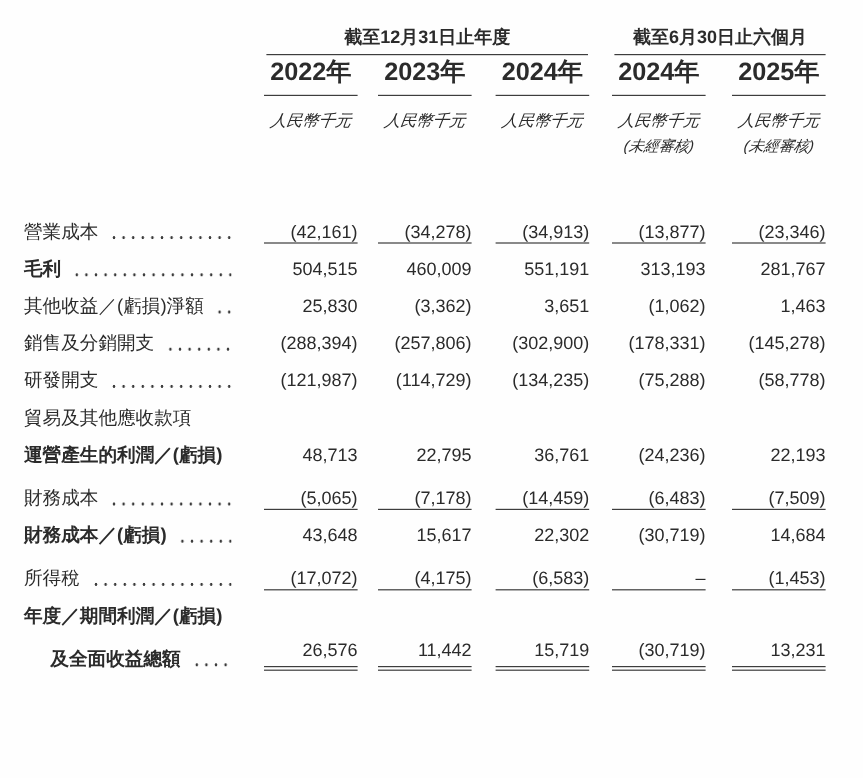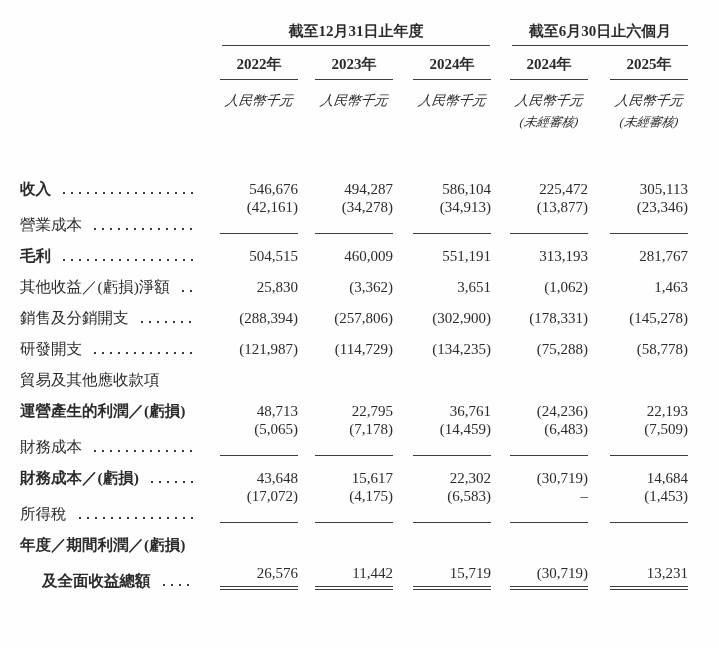--- a/index.html
+++ b/index.html
@@ -4,21 +4,21 @@
 <style>
   html, body { margin: 0; padding: 0; background: #ffffff; }
   .page {
     position: relative;
     width: 719px;
     height: 648px;
     box-sizing: border-box;
     background: #fefefe;
     padding: 14px 0 0 0;
     color: #2b2b2b;
-    font-family: Liberation Serif, serif;
+    font-family: Liberation Sans, sans-serif;
     overflow: hidden;
   }
   table.fin-table {
     border-collapse: collapse;
     table-layout: fixed;
     width: 688px;
   }
   .fin-table th, .fin-table td { padding: 0; font-weight: normal; vertical-align: bottom; }
 
   
@@ -34,21 +34,21 @@
   }
   .grp.g1 { margin-right: 1px; }
 
   tr.yr-row { height: 34px; }
   th.num-h { text-align: right; }
   .yr {
     display: inline-block;
     width: 78px;
     text-align: center;
     font-weight: bold;
-    font-size: 15px;
+    font-size: 21px;
     border-bottom: 1.4px solid #3d3d3d;
     padding-bottom: 5px;
   }
   tr.unit-row { height: 30px; }
   .unit {
     display: inline-block;
     width: 78px;
     text-align: center;
     font-style: italic;
     font-size: 13.5px;
@@ -93,21 +93,21 @@
     background-position: left bottom;
   }
   td.num { text-align: right; }
   .val {
     display: inline-block;
     width: 78px;
     text-align: right;
     font-size: 15px;
     white-space: nowrap;
   }
-  tr.rule-single .val { border-bottom: 1.5px solid #3d3d3d; padding-bottom: 17px; }
+  tr.rule-single .val { border-bottom: 1.5px solid #3d3d3d; padding-bottom: 0; }
   tr.rule-double .val { border-bottom: 4px double #3d3d3d; padding-bottom: 4px; }
 </style>
 </head>
 <body>
 
 <div class="page">
   <table class="fin-table">
     <colgroup>
       <col style="width:201px">
       <col style="width:97px">
@@ -149,33 +149,20 @@
           <th class="num-h"><span class="note"></span></th>
           <th class="num-h"><span class="note">(未經審核)</span></th>
           <th class="num-h"><span class="note">(未經審核)</span></th>
         </tr>
     </thead>
     <tbody id="tbody">
       <tr class="spacer">
         <td colspan="6"></td>
       </tr>
 
-  <tr class="data-row bold">
-    <td class="lbl-cell">
-      <div class="lblwrap">
-        <span class="lbl-text">收入</span>
-        <span class="leader"></span>
-      </div>
-    </td>
-  <td class="num"><span class="val">546,676</span></td>
-          <td class="num"><span class="val">494,287</span></td>
-          <td class="num"><span class="val">586,104</span></td>
-          <td class="num"><span class="val">225,472</span></td>
-          <td class="num"><span class="val">305,113</span></td>
-        </tr>
 
   <tr class="data-row rule-single">
     <td class="lbl-cell">
       <div class="lblwrap">
         <span class="lbl-text">營業成本</span>
         <span class="leader"></span>
       </div>
     </td>
   <td class="num"><span class="val">(42,161)</span></td>
           <td class="num"><span class="val">(34,278)</span></td>

